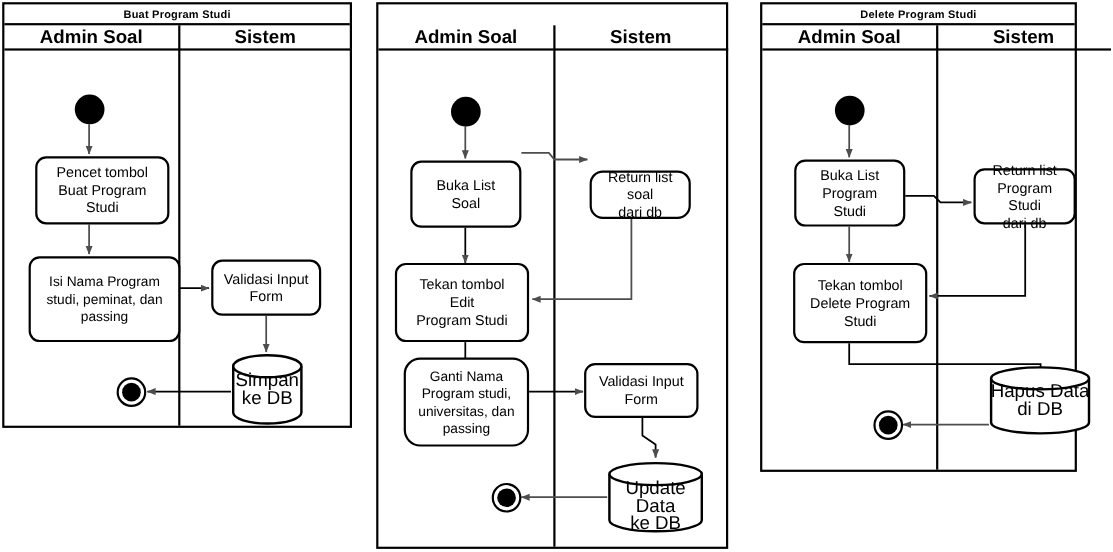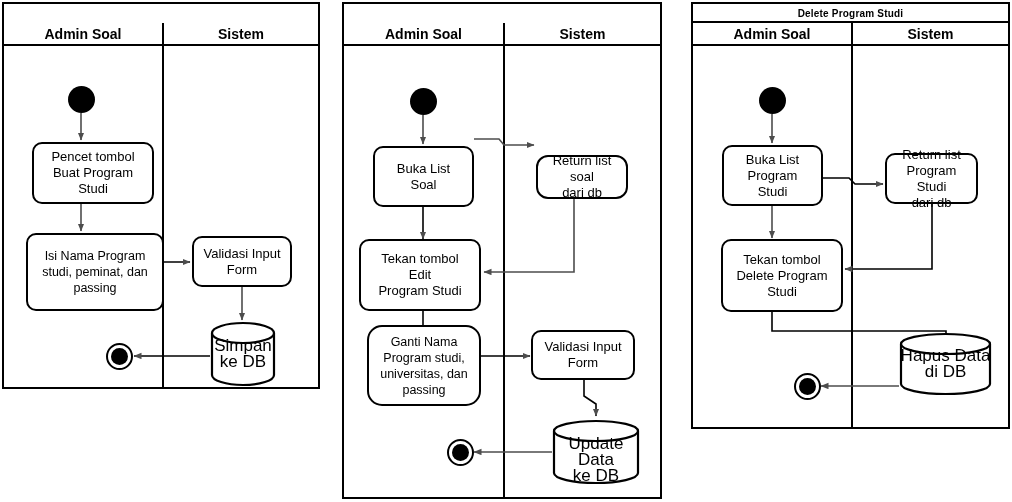--- a/index.html
+++ b/index.html
@@ -42,21 +42,21 @@
     box-sizing: border-box;
     letter-spacing: 0.2px;
     white-space: nowrap;
   }
   .lane-header {
     position: absolute;
     top: 19px;
     height: 23px;
     line-height: 22px;
     text-align: center;
-    font-size: 14px;
+    font-size: 17px;
     font-weight: bold;
     color: #000000;
     border-bottom: 2px solid #000000;
     box-sizing: border-box;
     white-space: nowrap;
   }
   .lane-divider {
     position: absolute;
     top: 19px;
     bottom: 0;
@@ -125,20 +125,21 @@
     background: #000000;
   }
 </style>
 </head>
 <body>
 
 <div class="canvas">
 
   <div class="diagram" style="left:2px; top:2px; width:318px; height:387px;">
 
+    <div class="diagram-title">Buat Program Studi</div>
 
     <div class="lane-header" style="left:0px; width:158px;">Admin Soal</div>
     <div class="lane-header" style="left:158px; width:158px;">Sistem</div>
 
     <div class="lane-divider" style="left:158px;"></div>
 
     <svg class="svg-layer" width="318" height="387">
       <defs>
         <marker id="ah1" markerWidth="9" markerHeight="9" refX="7.5" refY="3.2" orient="auto" markerUnits="userSpaceOnUse">
           <path d="M0,0 L8,3.2 L0,6.4 z" fill="#4d4d4d"></path>
@@ -238,21 +239,21 @@
         <path d="M2,11 L2,53 A42,10 0 0 0 86,53 L86,11" fill="#ffffff" stroke="#000000" stroke-width="2.2"></path>
         <ellipse cx="44" cy="11" rx="42" ry="10" fill="#ffffff" stroke="#000000" stroke-width="2.2"></ellipse>
       </svg>
       <span class="db-label">Update Data
 ke DB</span>
     </div>
 
     <div class="end-node" style="left:103px; top:435px; width:27px; height:27px;"></div>
   </div>
 
-  <div class="diagram" style="left:691px; top:2px; width:319px; height:427px;">
+  <div class="diagram" style="left:691px; top:2px; width:288px; height:427px;">
 
     <div class="diagram-title">Delete Program Studi</div>
 
     <div class="lane-header" style="left:0px; width:158px;">Admin Soal</div>
     <div class="lane-header" style="left:158px; width:159px;">Sistem</div>
 
     <div class="lane-divider" style="left:158px;"></div>
 
     <svg class="svg-layer" width="319" height="427">
       <defs>

